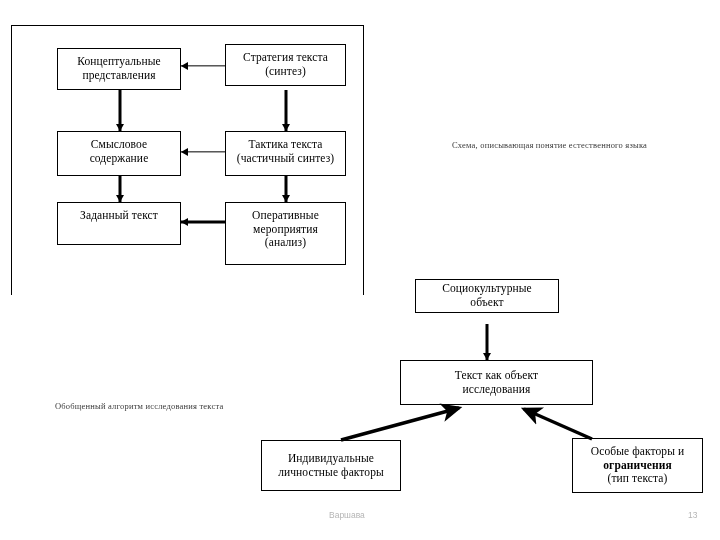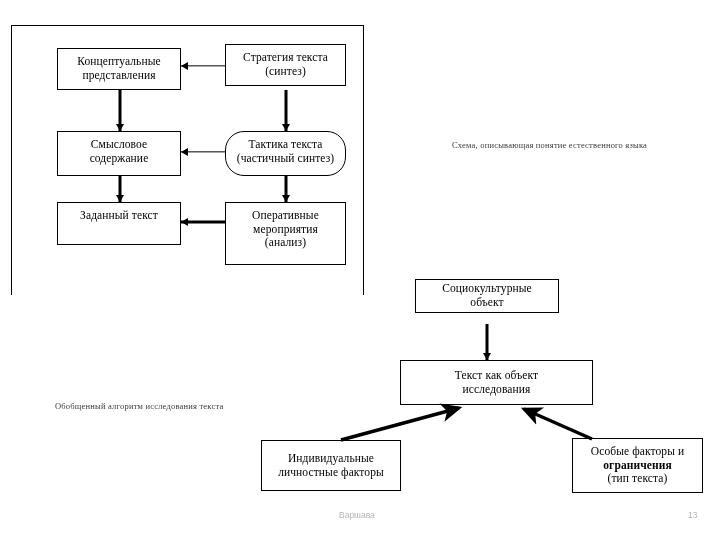--- a/index.html
+++ b/index.html
@@ -48,21 +48,21 @@
     font-size: 11.5px;
     letter-spacing: 0.1px;
   }
   .node .ln { display: block; white-space: nowrap; }
   .node.center-v { justify-content: center; padding-top: 0; }
 
   
   #n-concept   { left: 57px;  top: 48px;  width: 124px; height: 42px; }
   #n-strategy  { left: 225px; top: 44px;  width: 121px; height: 42px; }
   #n-meaning   { left: 57px;  top: 131px; width: 124px; height: 45px; }
-  #n-tactics   { left: 225px; top: 131px; width: 121px; height: 45px; border-radius: 19px; }
+  #n-tactics   { left: 225px; top: 131px; width: 121px; height: 45px; }
   #n-given     { left: 57px;  top: 202px; width: 124px; height: 43px; }
   #n-ops       { left: 225px; top: 202px; width: 121px; height: 63px; }
 
   
   #n-socio     { left: 415px; top: 279px; width: 144px; height: 34px; }
   #n-textobj   { left: 400px; top: 360px; width: 193px; height: 45px; }
   #n-individ   { left: 261px; top: 440px; width: 140px; height: 51px; }
   #n-special   { left: 572px; top: 438px; width: 131px; height: 55px; }
   #n-special .bold-line { font-weight: bold; text-align: right; }
 
@@ -140,21 +140,21 @@
   #cap-algorithm        { left: 55px;  top: 401px; }
 
   
   .footer-text {
     position: absolute;
     font-family: "Liberation Sans", "DejaVu Sans", sans-serif;
     font-size: 8.5px;
     color: #b5b5b5;
     white-space: nowrap;
   }
-  #footer-place { left: 339px; top: 510px; }
+  #footer-place { left: 329px; top: 510px; }
   #footer-page  { left: 688px; top: 510px; }
 </style>
 </head>
 <body>
 
 <div id="slide">
 
   <div class="panel-frame"></div>
 
   <div class="node" id="n-concept">

